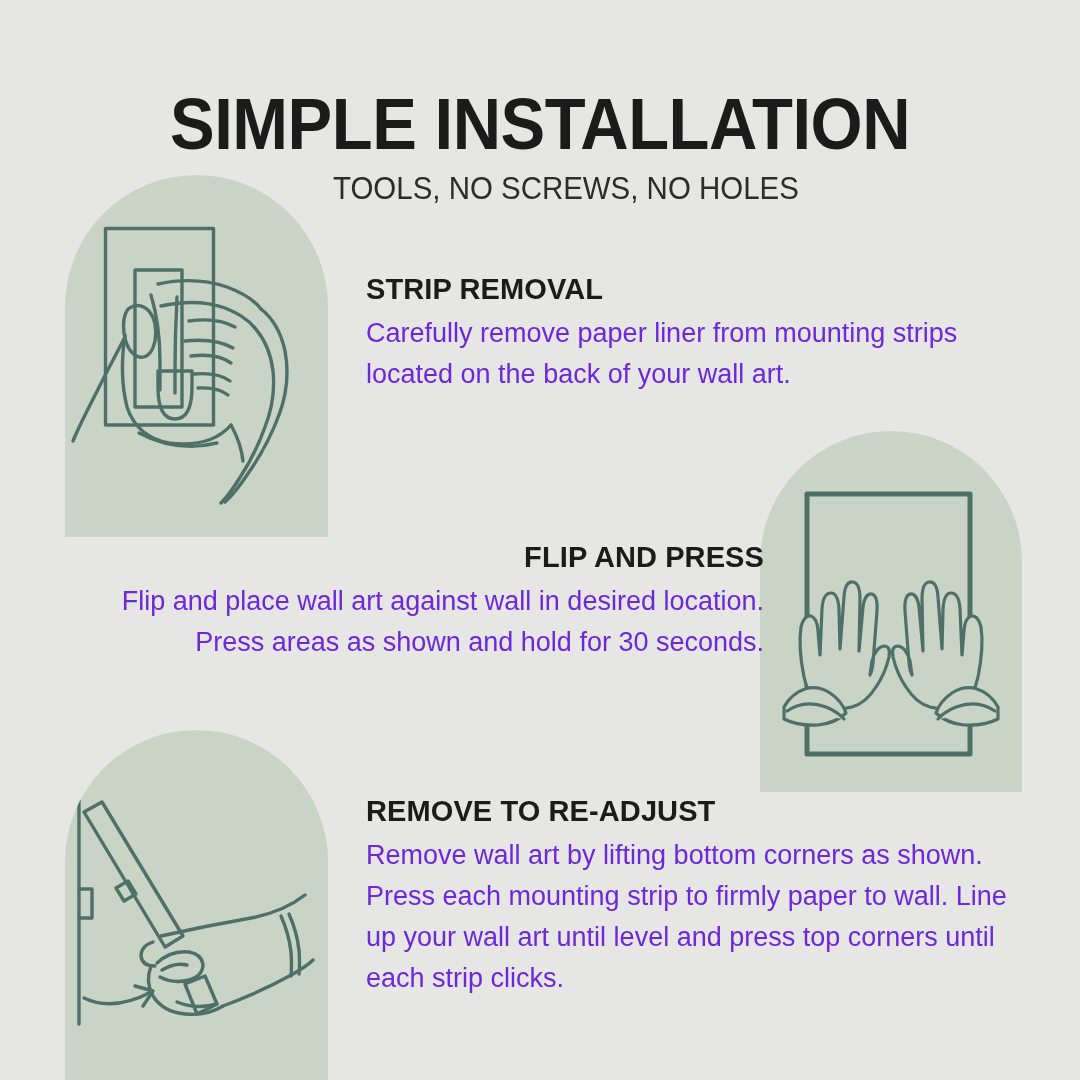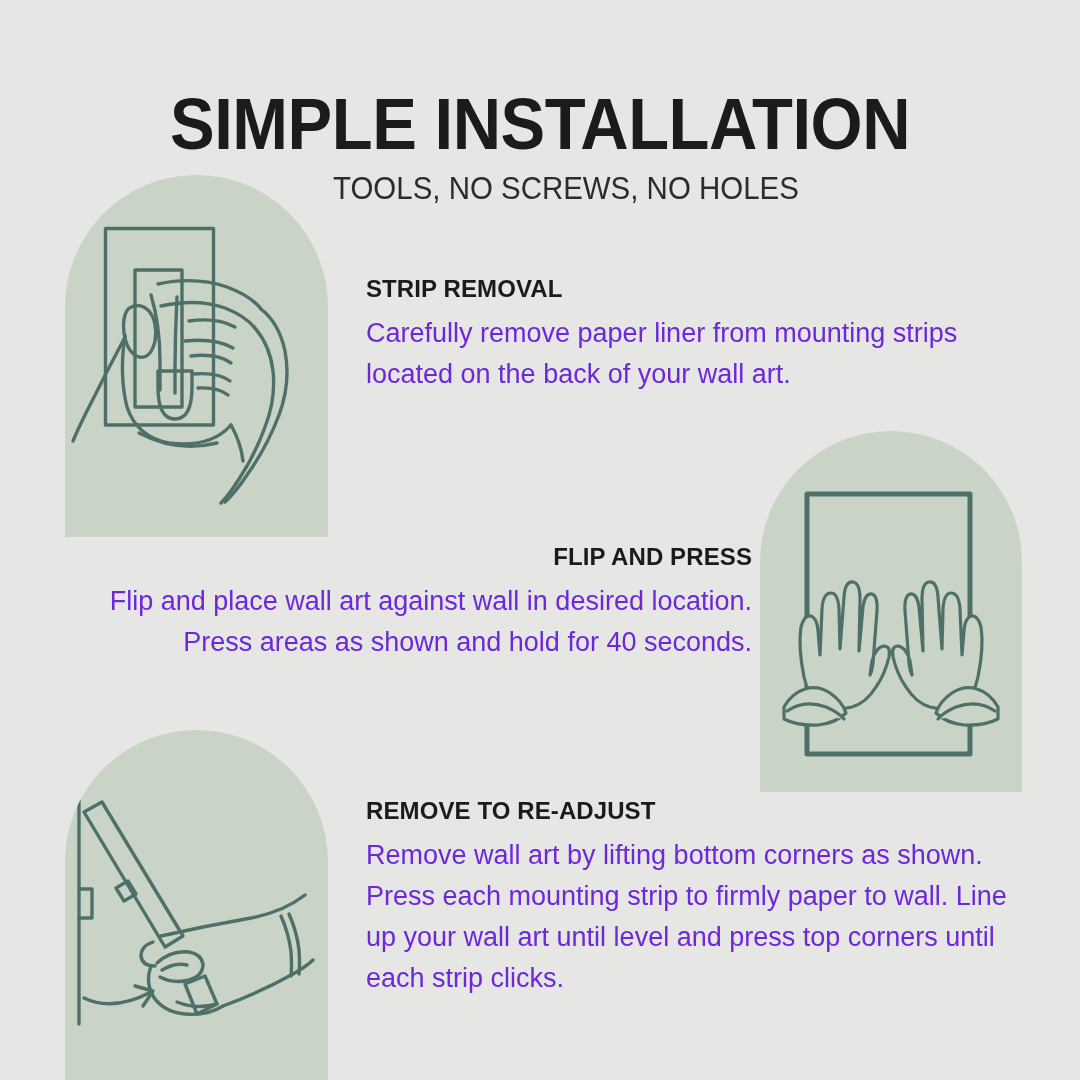--- a/index.html
+++ b/index.html
@@ -63,21 +63,21 @@
     display: block;
     width: 100%;
     height: 100%;
   }
   #arch-1 { left: 65px;  top: 131px; width: 263px; height: 362px; }
   #arch-2 { left: 760px; top: 387px; width: 262px; height: 361px; }
   #arch-3 { left: 65px;  top: 686px; width: 263px; height: 360px; }
 
   
   .step-heading {
-    font-size: 24px;
+    font-size: 29px;
     line-height: 34px;
     font-weight: 700;
     color: #1b1b1b;
     letter-spacing: 0.1px;
     margin: 0 0 7px 0;
   }
   .step-body {
     font-size: 27px;
     line-height: 41px;
     font-weight: 300;
@@ -87,21 +87,21 @@
 
   #step-1-text {
     position: absolute;
     left: 366px;
     top: 228px;
     width: 640px;
     text-align: left;
   }
   #step-2-text {
     position: absolute;
-    left: 100px;
+    left: 112px;
     top: 496px;
     width: 652px;
     text-align: right;
   }
   #step-3-text {
     position: absolute;
     left: 366px;
     top: 750px;
     width: 648px;
     text-align: left;
@@ -249,21 +249,21 @@
                    Q76,292 58,294
                    Q38,295 24,288 Z"></path>
           <path d="M27,280 Q44,268 66,276 Q78,281 84,288"></path>
         </g>
       </g>
     </svg>
   </div>
 
   <div id="step-2-text">
     <div class="step-heading">FLIP AND PRESS</div>
-    <div class="step-body">Flip and place wall art against wall in desired location. Press areas as shown and hold for 40 seconds.</div>
+    <div class="step-body">Flip and place wall art against wall in desired location. Press areas as shown and hold for 30 seconds.</div>
   </div>
 
   <div class="arch" id="arch-3">
     <svg viewBox="0 0 263 360" xmlns="http://www.w3.org/2000/svg">
       <defs>
         <clipPath id="archclip3">
           <path d="M0,360 L0,131.5 A131.5,131.5 0 0 1 263,131.5 L263,360 Z"></path>
         </clipPath>
       </defs>
       <rect x="0" y="0" width="263" height="360" fill="#e6e6e5"></rect>

